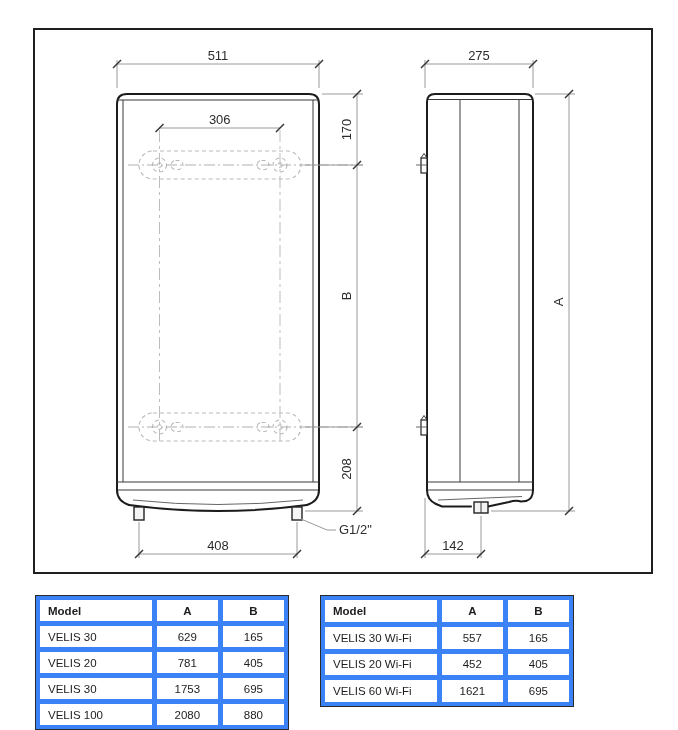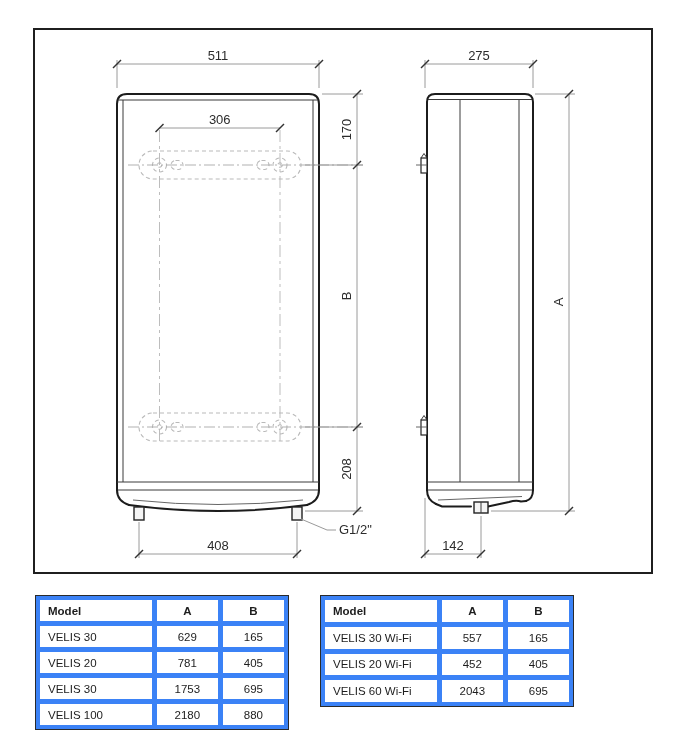--- a/index.html
+++ b/index.html
@@ -181,21 +181,21 @@
     <td class="c-num">781</td>
     <td class="c-num">405</td>
   </tr>
   <tr>
     <td class="c-model">VELIS 30</td>
     <td class="c-num">1753</td>
     <td class="c-num">695</td>
   </tr>
   <tr>
     <td class="c-model">VELIS 100</td>
-    <td class="c-num">2180</td>
+    <td class="c-num">2080</td>
     <td class="c-num">880</td>
   </tr>
 </tbody>
   </table>
 
 <table class="spec-table right">
   <tbody>
       <tr>
     <th class="c-model">Model</th>
     <th class="c-num">A</th>
@@ -206,17 +206,17 @@
     <td class="c-num">557</td>
     <td class="c-num">165</td>
   </tr>
   <tr>
     <td class="c-model">VELIS 20 Wi-Fi</td>
     <td class="c-num">452</td>
     <td class="c-num">405</td>
   </tr>
   <tr>
     <td class="c-model">VELIS 60 Wi-Fi</td>
-    <td class="c-num">2043</td>
+    <td class="c-num">1621</td>
     <td class="c-num">695</td>
   </tr>
 </tbody>
   </table>
 
 </body></html>

